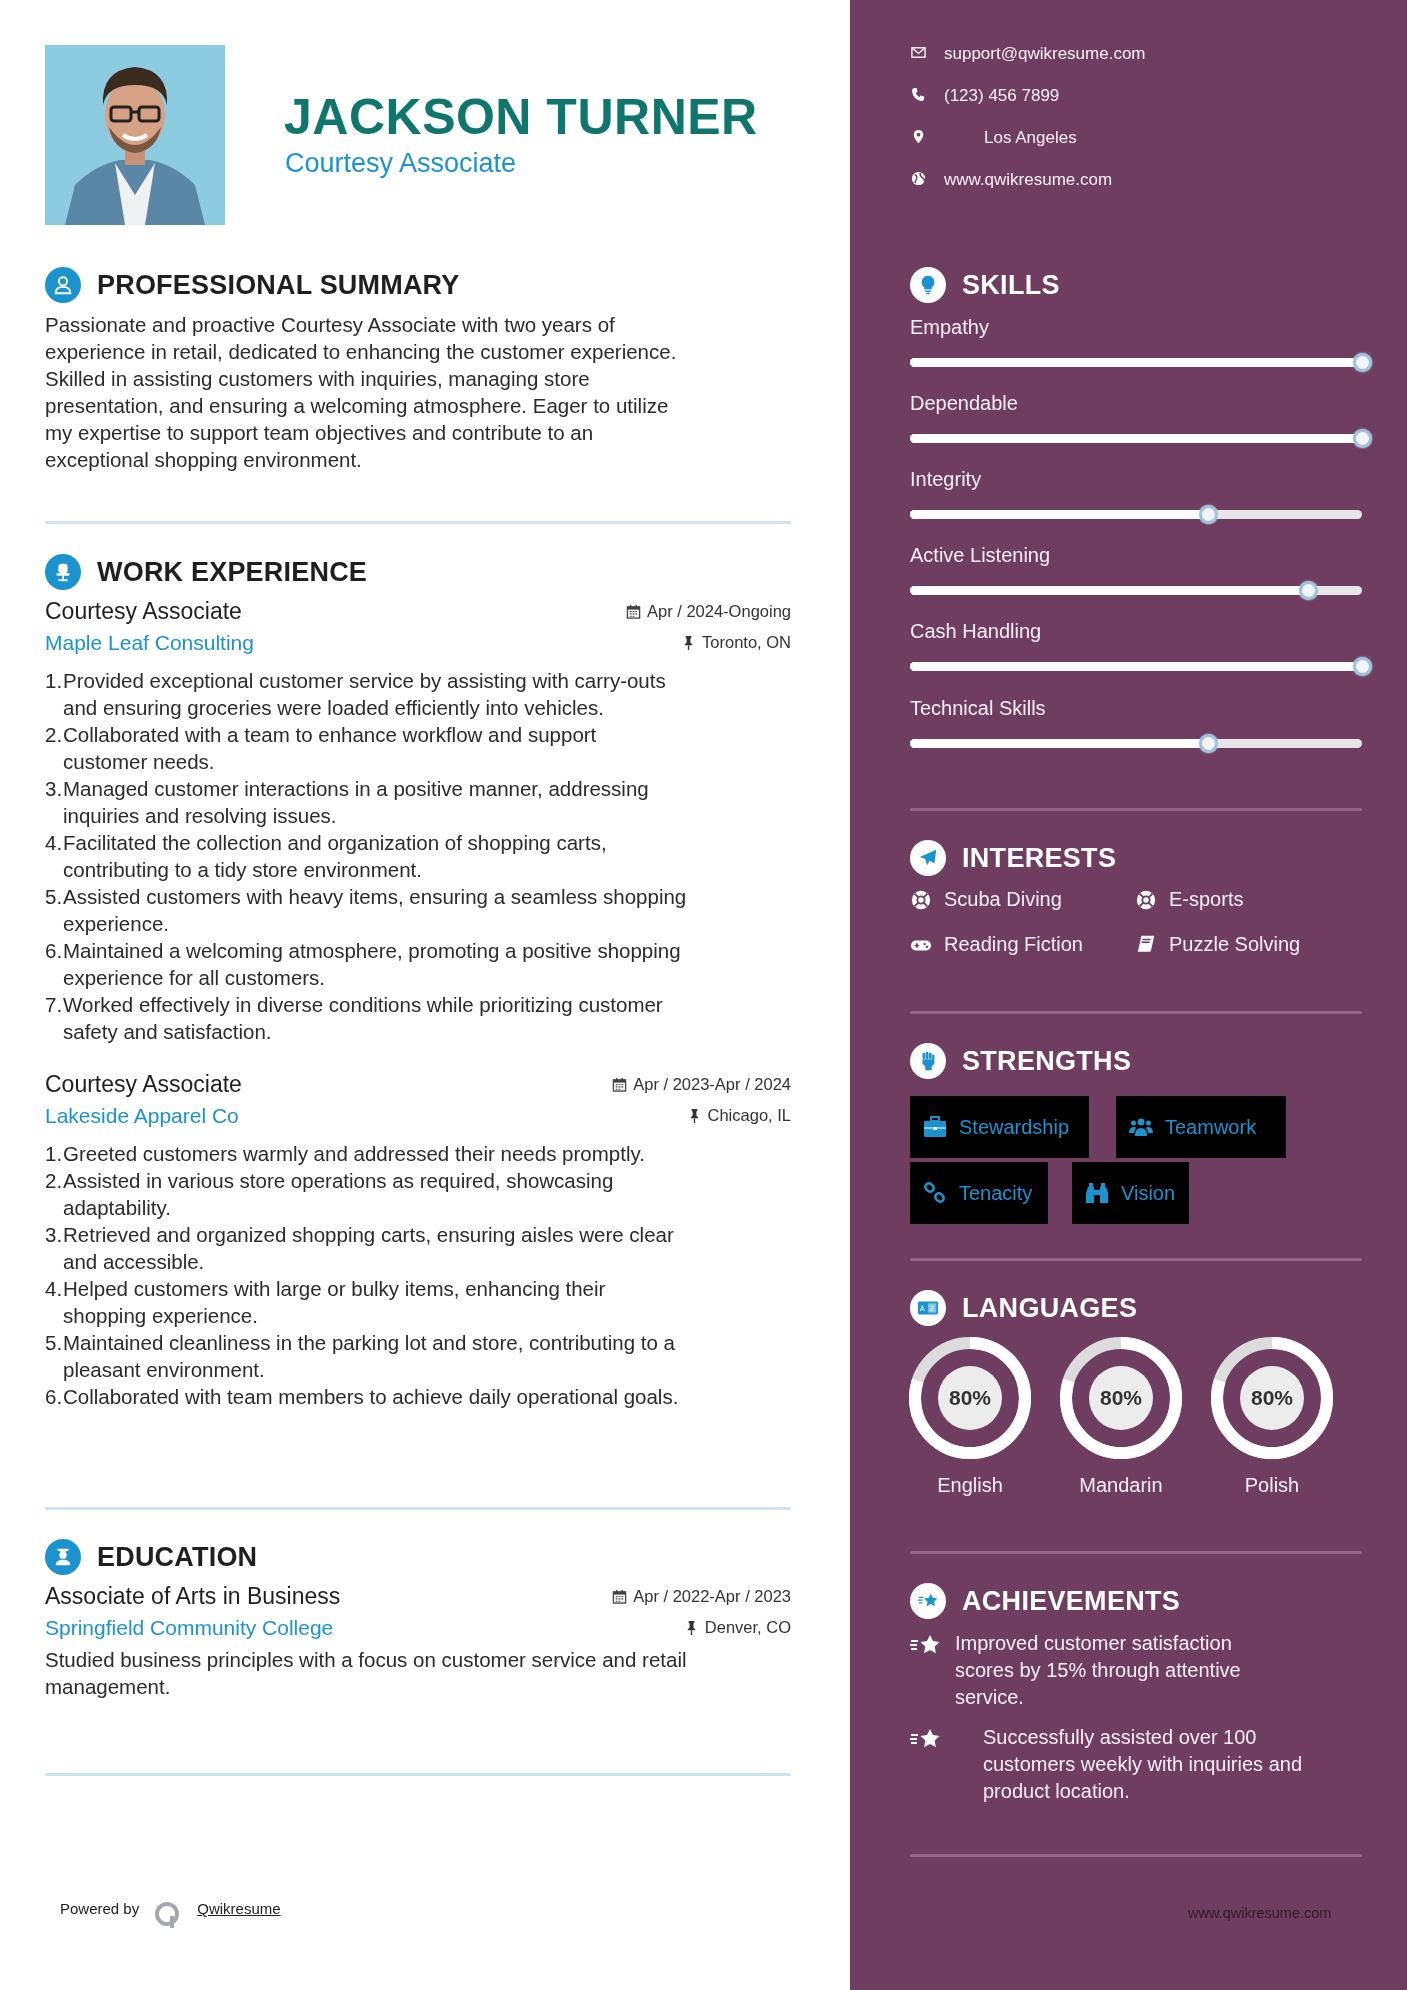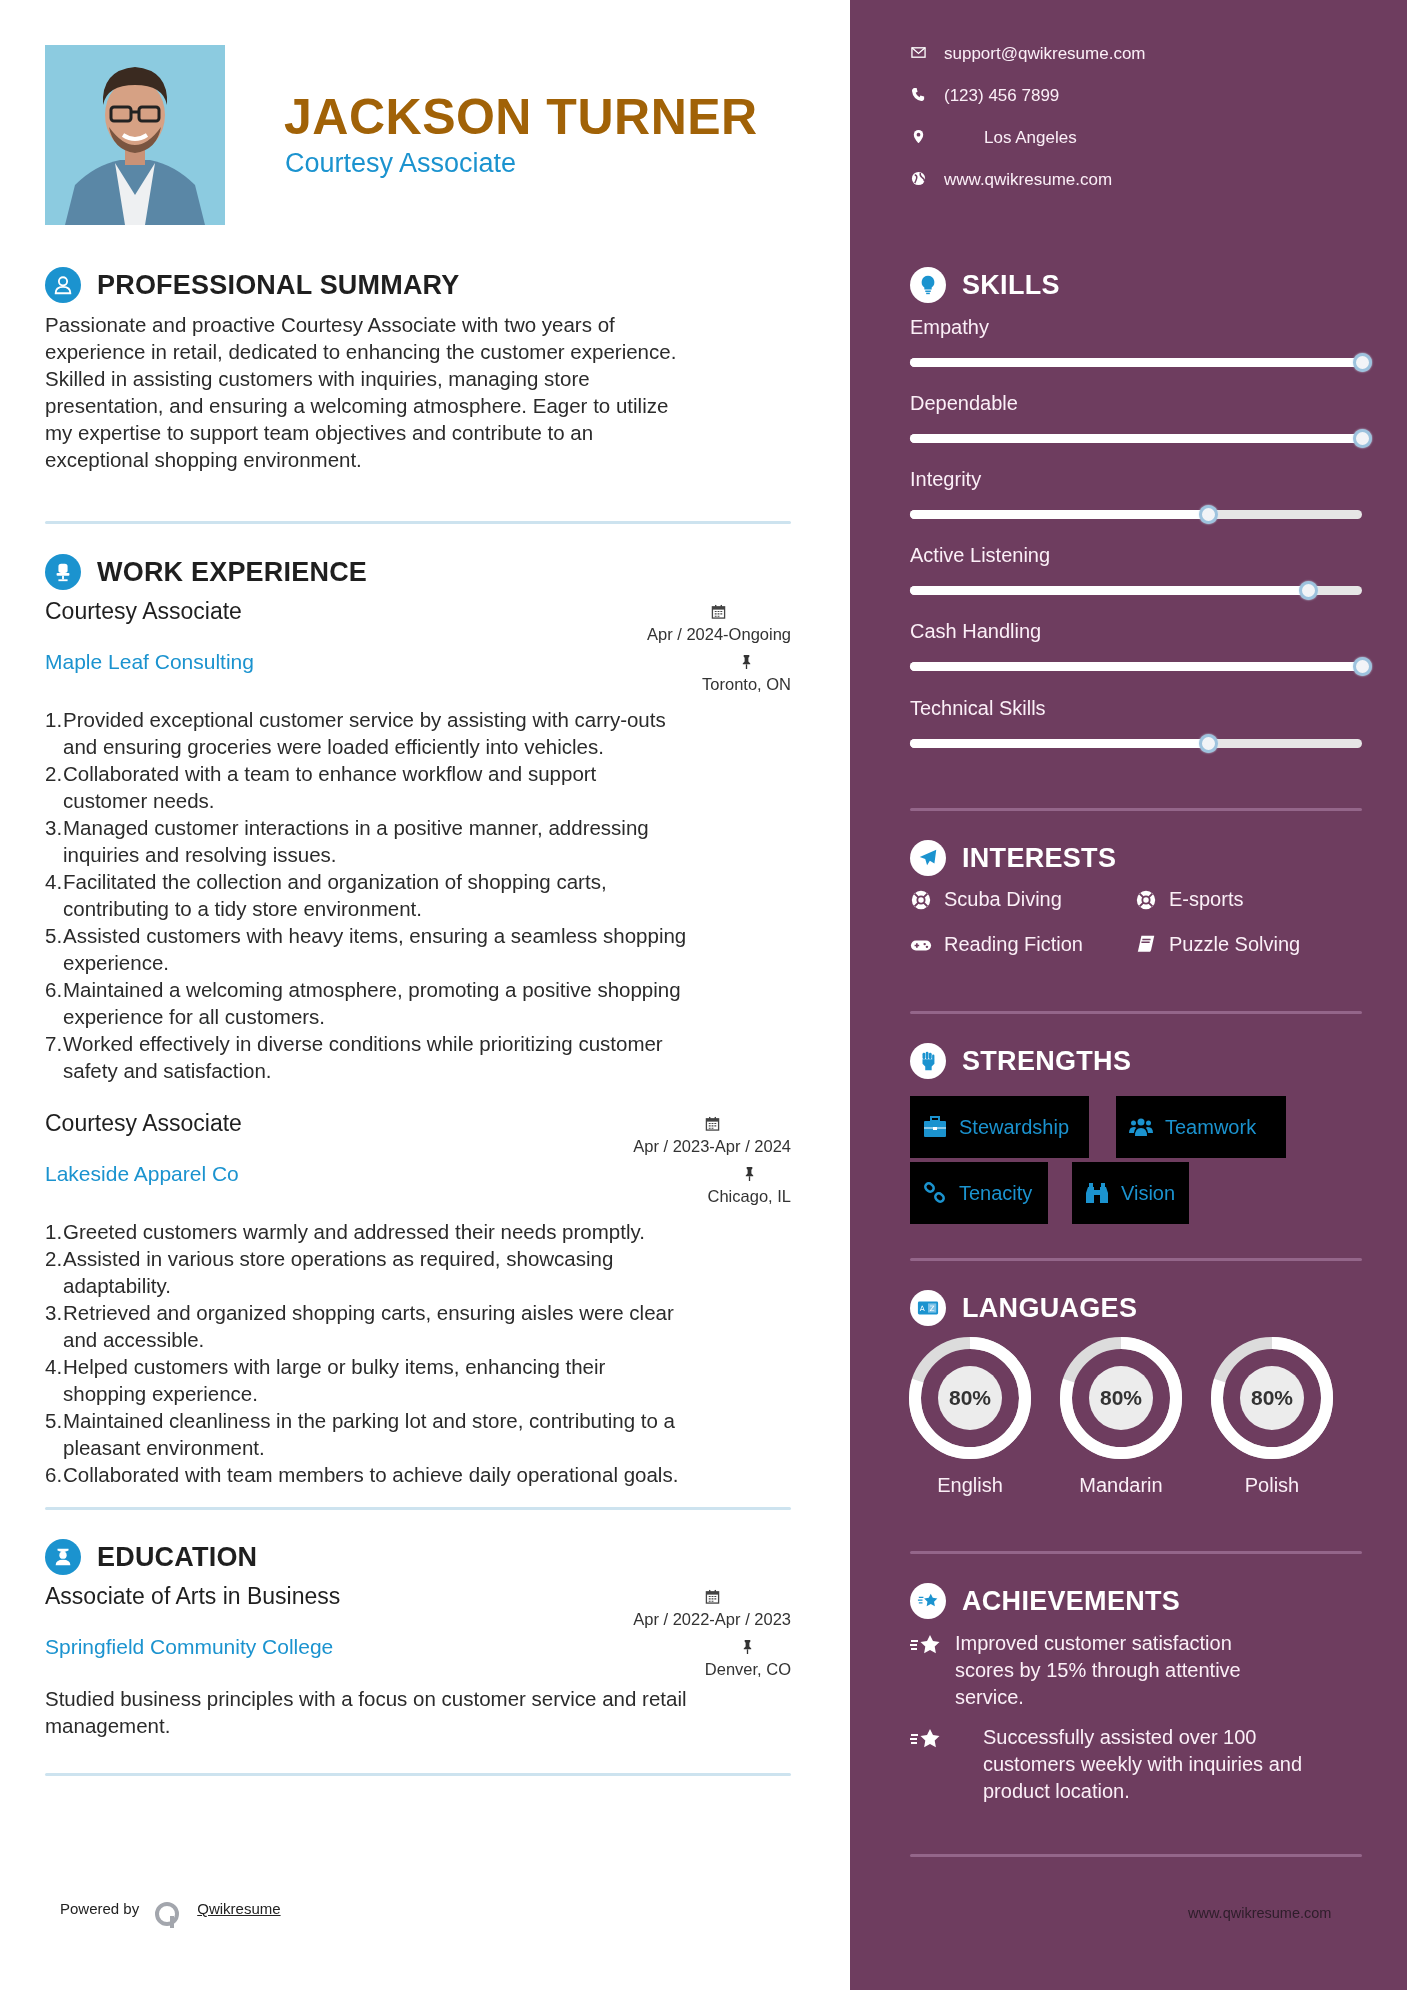--- a/index.html
+++ b/index.html
@@ -5,36 +5,36 @@
   * { box-sizing: border-box; margin: 0; padding: 0; }
   html, body { width: 1407px; height: 1990px; background: #ffffff; }
   body { font-family: "DejaVu Sans", sans-serif; color: #2b2b2b; position: relative; overflow: hidden; }
 
   .page { position: relative; width: 1407px; height: 1990px; }
 
   
   .left { position: absolute; left: 0; top: 0; width: 850px; height: 1990px; background: #fff; }
   .photo { position: absolute; left: 45px; top: 45px; width: 180px; height: 180px; background: #8ccbe0; overflow: hidden; }
   .photo svg { width: 100%; height: 100%; display: block; }
-  .name { position: absolute; left: 284px; top: 88px; font-size: 50px; font-weight: bold; color: #a16207; letter-spacing: 0.5px; font-family: "Liberation Sans", sans-serif; }
+  .name { position: absolute; left: 284px; top: 88px; font-size: 50px; font-weight: bold; color: #0f766e; letter-spacing: 0.5px; font-family: "Liberation Sans", sans-serif; }
   .title { position: absolute; left: 285px; top: 148px; font-size: 27px; color: #1b93cf; font-family: "Liberation Sans", sans-serif; }
 
   .section { position: absolute; left: 45px; width: 746px; }
   .sec-head { display: flex; align-items: center; height: 40px; }
   .sec-icon { width: 36px; height: 36px; border-radius: 50%; background: #1b93cf; display: flex; align-items: center; justify-content: center; margin-right: 16px; flex: none; }
   .sec-icon svg { width: 22px; height: 22px; }
   .sec-title { font-size: 27px; font-weight: bold; color: #1f1f1f; font-family: "Liberation Sans", sans-serif; letter-spacing: 0.2px; }
   .body-text { font-size: 20.5px; line-height: 27px; color: #2b2b2b; font-family: "Liberation Sans", sans-serif; }
   .divider { position: absolute; left: 45px; width: 746px; height: 3px; background: #cde3ef; border-radius: 2px; }
 
   .job { position: relative; width: 746px; }
   .job-row { display: flex; justify-content: space-between; align-items: baseline; }
   .job-title { font-size: 23px; color: #1f1f1f; font-family: "Liberation Sans", sans-serif; }
   .job-company { font-size: 21px; color: #1b93cf; font-family: "Liberation Sans", sans-serif; }
-  .job-meta { font-size: 16.5px; color: #333; font-family: "Liberation Sans", sans-serif; display: flex; align-items: center; gap: 6px; flex-direction: column; }
+  .job-meta { font-size: 16.5px; color: #333; font-family: "Liberation Sans", sans-serif; display: flex; align-items: center; gap: 6px; }
   .job-meta svg { width: 15px; height: 15px; }
   ol.bullets { list-style: none; margin-top: 12px; }
   ol.bullets li { position: relative; padding-left: 18px; font-size: 20.5px; line-height: 27px; color: #2b2b2b; font-family: "Liberation Sans", sans-serif; }
   ol.bullets li .num { position: absolute; left: 0; top: 0; }
 
   .powered { position: absolute; left: 60px; top: 1900px; display: flex; gap: 14px; font-size: 15px; font-family: "Liberation Sans", sans-serif; color: #222; }
   .powered .qlogo { width: 30px; height: 30px; }
   .powered .brand { text-decoration: underline; }
 
   

